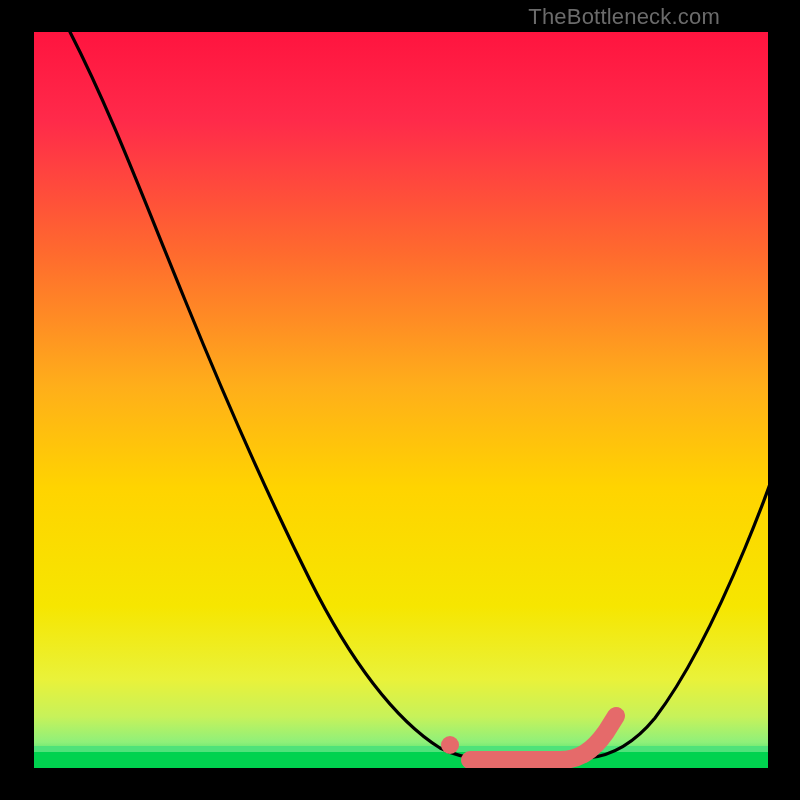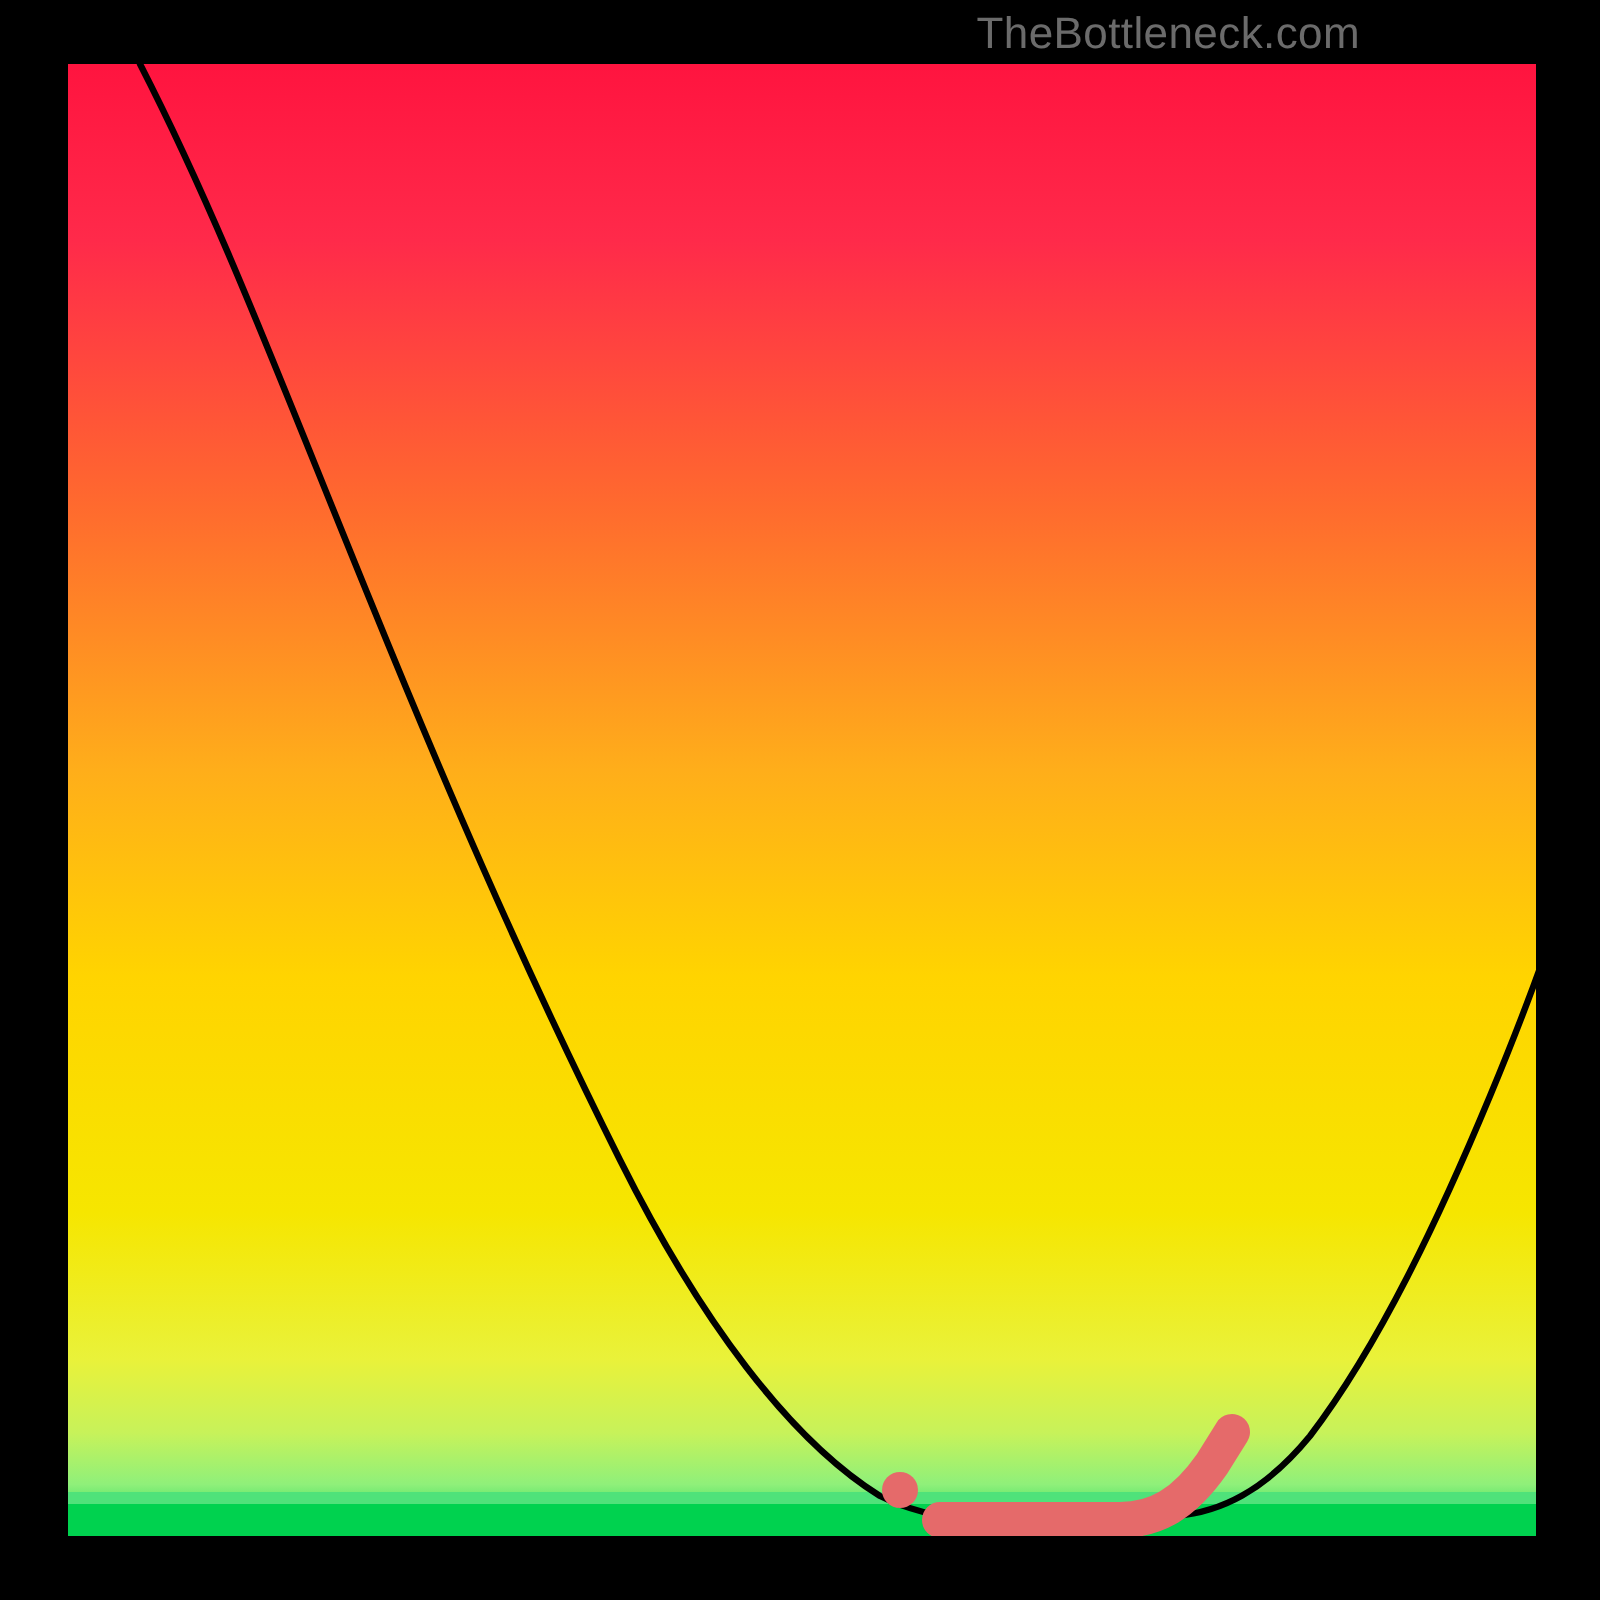--- a/index.html
+++ b/index.html
@@ -7,20 +7,21 @@
     padding: 0;
     width: 800px;
     height: 800px;
     background: #000000;
     overflow: hidden;
   }
   .stage {
     position: relative;
     width: 692px;
     height: 800px;
+    padding-left: 40px;
   }
   .watermark {
     position: absolute;
     top: 4px;
     right: 12px;
     font-family: Arial, Helvetica, sans-serif;
     font-size: 22px;
     font-weight: 500;
     color: #6b6b6b;
     letter-spacing: 0.2px;

